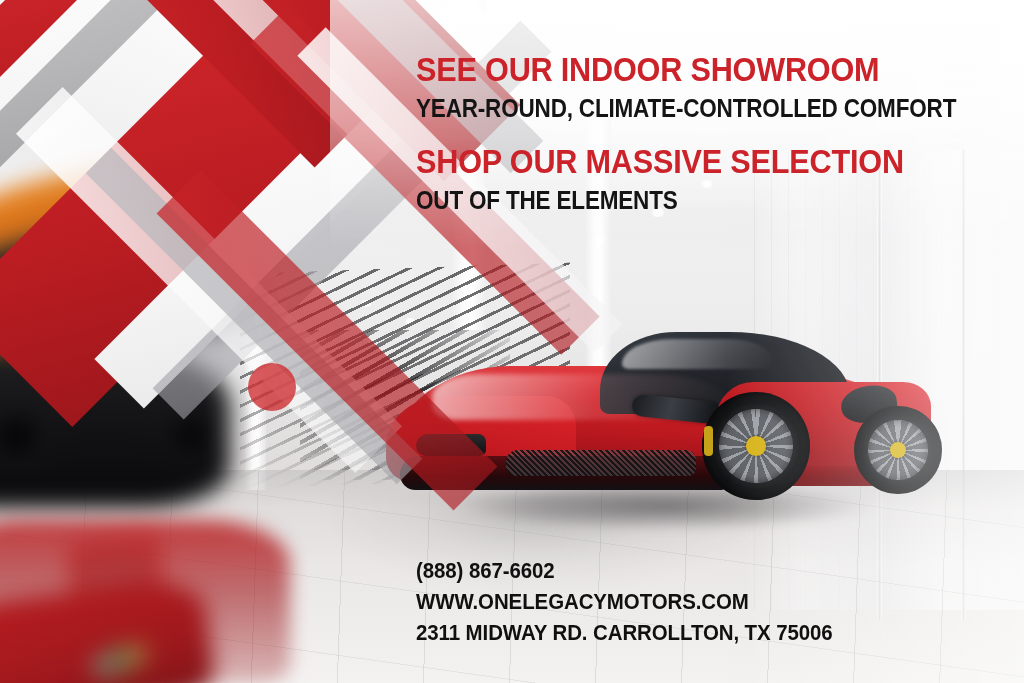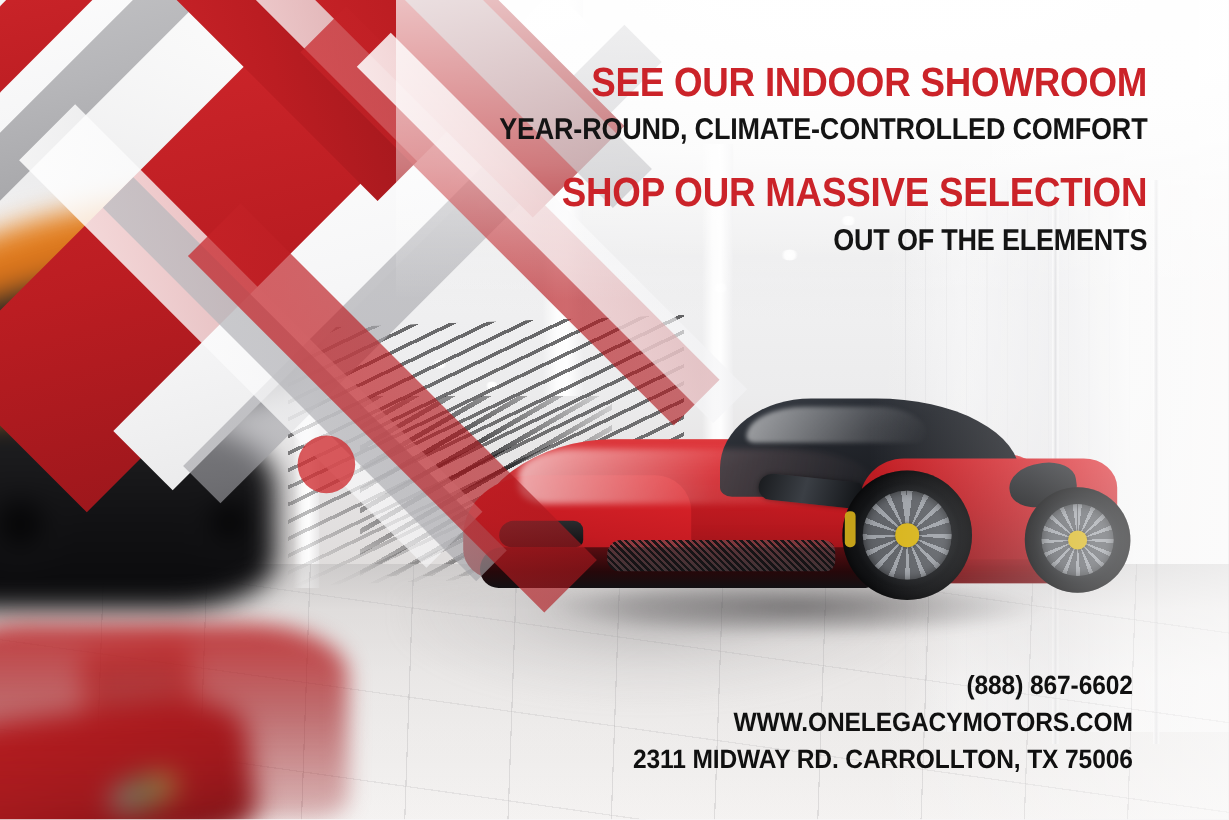--- a/index.html
+++ b/index.html
@@ -263,42 +263,42 @@
     font-weight:700;font-style:italic;
     font-size:86px;letter-spacing:-1px;
     color:rgba(221,60,56,.46);
     white-space:nowrap;
     transform:scaleX(1.05);
   }
 
   
   .copy{
     position:absolute;right:68px;top:52px;
-    width:600px;text-align:right;
+    width:600px;text-align:left;
     line-height:1;
   }
   .hl{
     font-family:"Liberation Sans",sans-serif;
     font-weight:700;
     letter-spacing:-.2px;
     transform:scaleX(.90);
     transform-origin:right center;
     white-space:nowrap;
   }
   .hl-red{color:#cb2329;font-size:34px;}
   .hl-blk{color:#141414;font-size:25px;}
   .l1{margin:0;}
   .l2{margin:10px 0 0 0;}
   .l3{margin:23px 0 0 0;}
   .l4{margin:10px 0 0 0;}
 
   
   .contact{
-    position:absolute;right:80px;top:560px;
-    width:600px;text-align:right;line-height:1;
+    position:absolute;right:50px;top:560px;
+    width:600px;text-align:left;line-height:1;
   }
   .ct{
     font-family:"Liberation Sans",sans-serif;
     font-weight:700;color:#101010;
     font-size:22px;letter-spacing:-.1px;
     transform:scaleX(.93);transform-origin:right center;
     white-space:nowrap;
   }
   .c1{margin:0;}
   .c2{margin:9px 0 0 0;}

